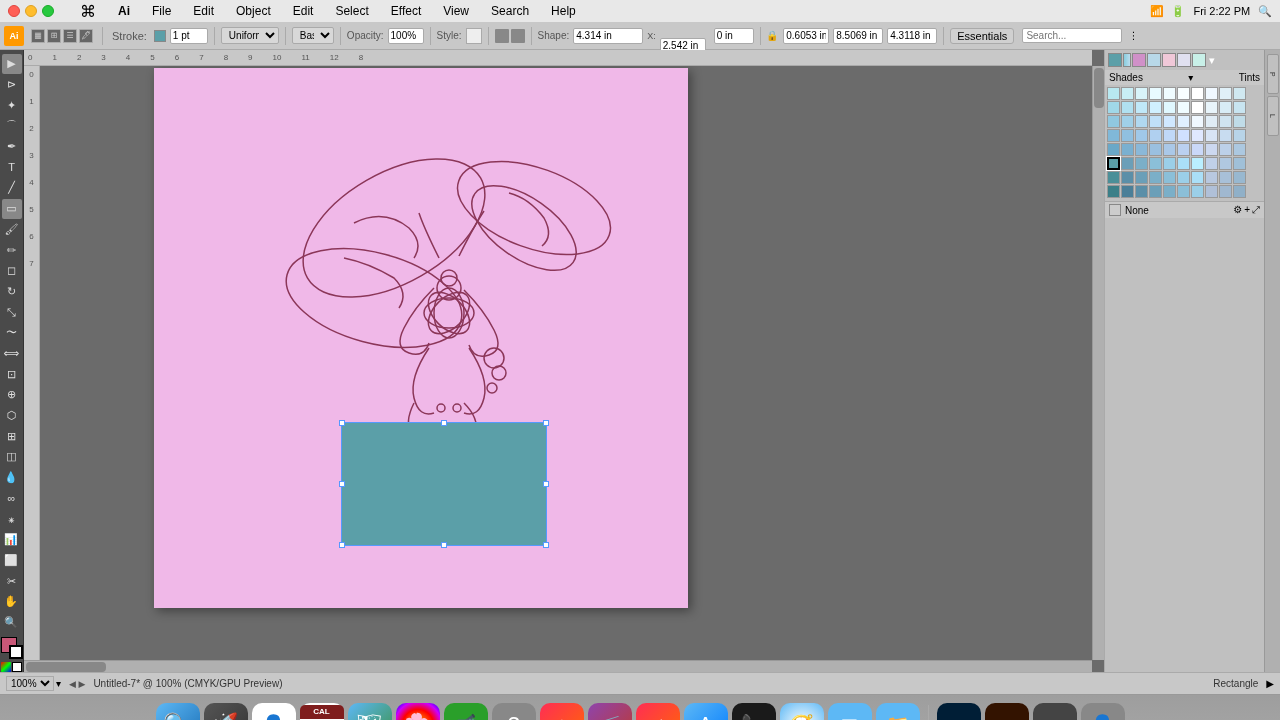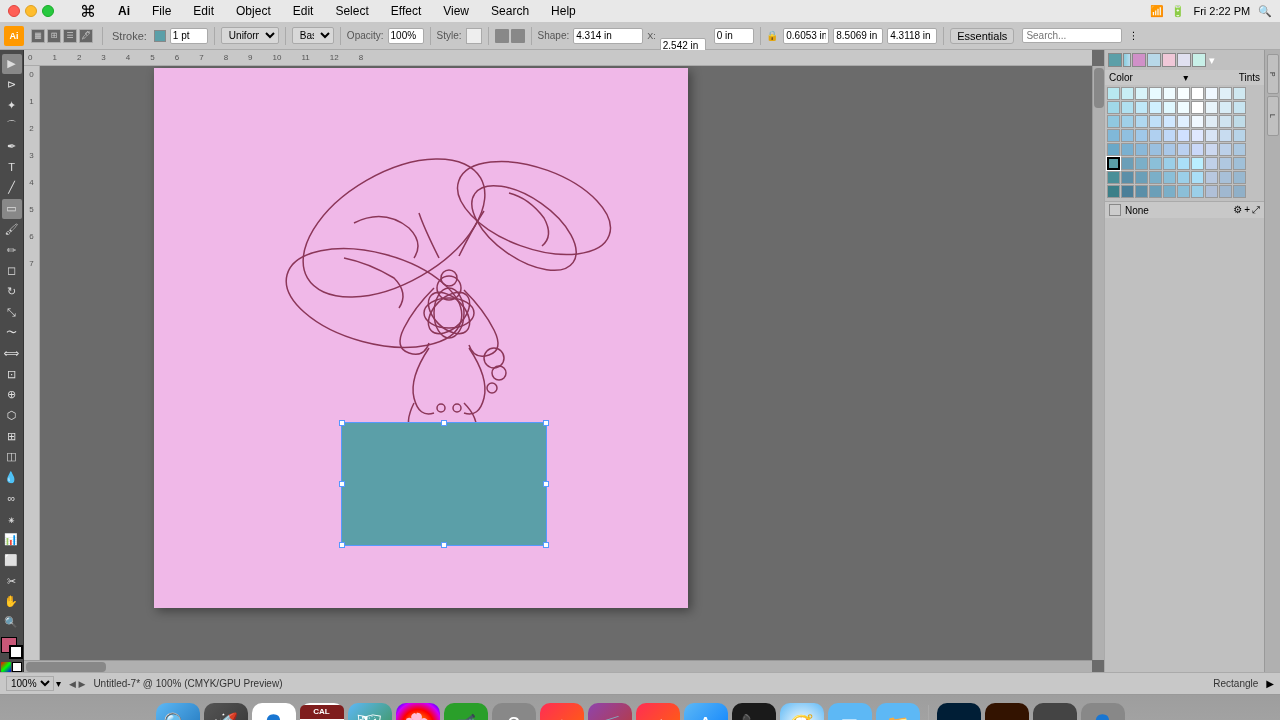--- a/index.html
+++ b/index.html
@@ -529,21 +529,21 @@
       <div style="width:8px;height:14px;background:linear-gradient(to right,#88ccdd,#bbddee);border:1px solid #888;"></div>
       <div style="width:14px;height:14px;background:#d090c8;border:1px solid #888;cursor:pointer;"></div>
       <div style="width:14px;height:14px;background:#b8d8e8;border:1px solid #888;cursor:pointer;"></div>
       <div style="width:14px;height:14px;background:#f0c8d8;border:1px solid #888;cursor:pointer;"></div>
       <div style="width:14px;height:14px;background:#e0e0f0;border:1px solid #888;cursor:pointer;"></div>
       <div style="width:14px;height:14px;background:#c8f0e8;border:1px solid #888;cursor:pointer;"></div>
       <div style="margin-left:2px;">▾</div>
     </div>
 
     <div id="shades-tints-bar">
-      <span>Color</span>
+      <span>Shades</span>
       <div style="display:flex;gap:1px;">
         <span>▾</span>
       </div>
       <span>Tints</span>
     </div>
 
     <div id="color-grid">
     <div class="color-row">
           <div class="color-cell" style="background: rgb(184, 232, 240);"></div>
           <div class="color-cell" style="background: rgb(200, 238, 245);"></div>

